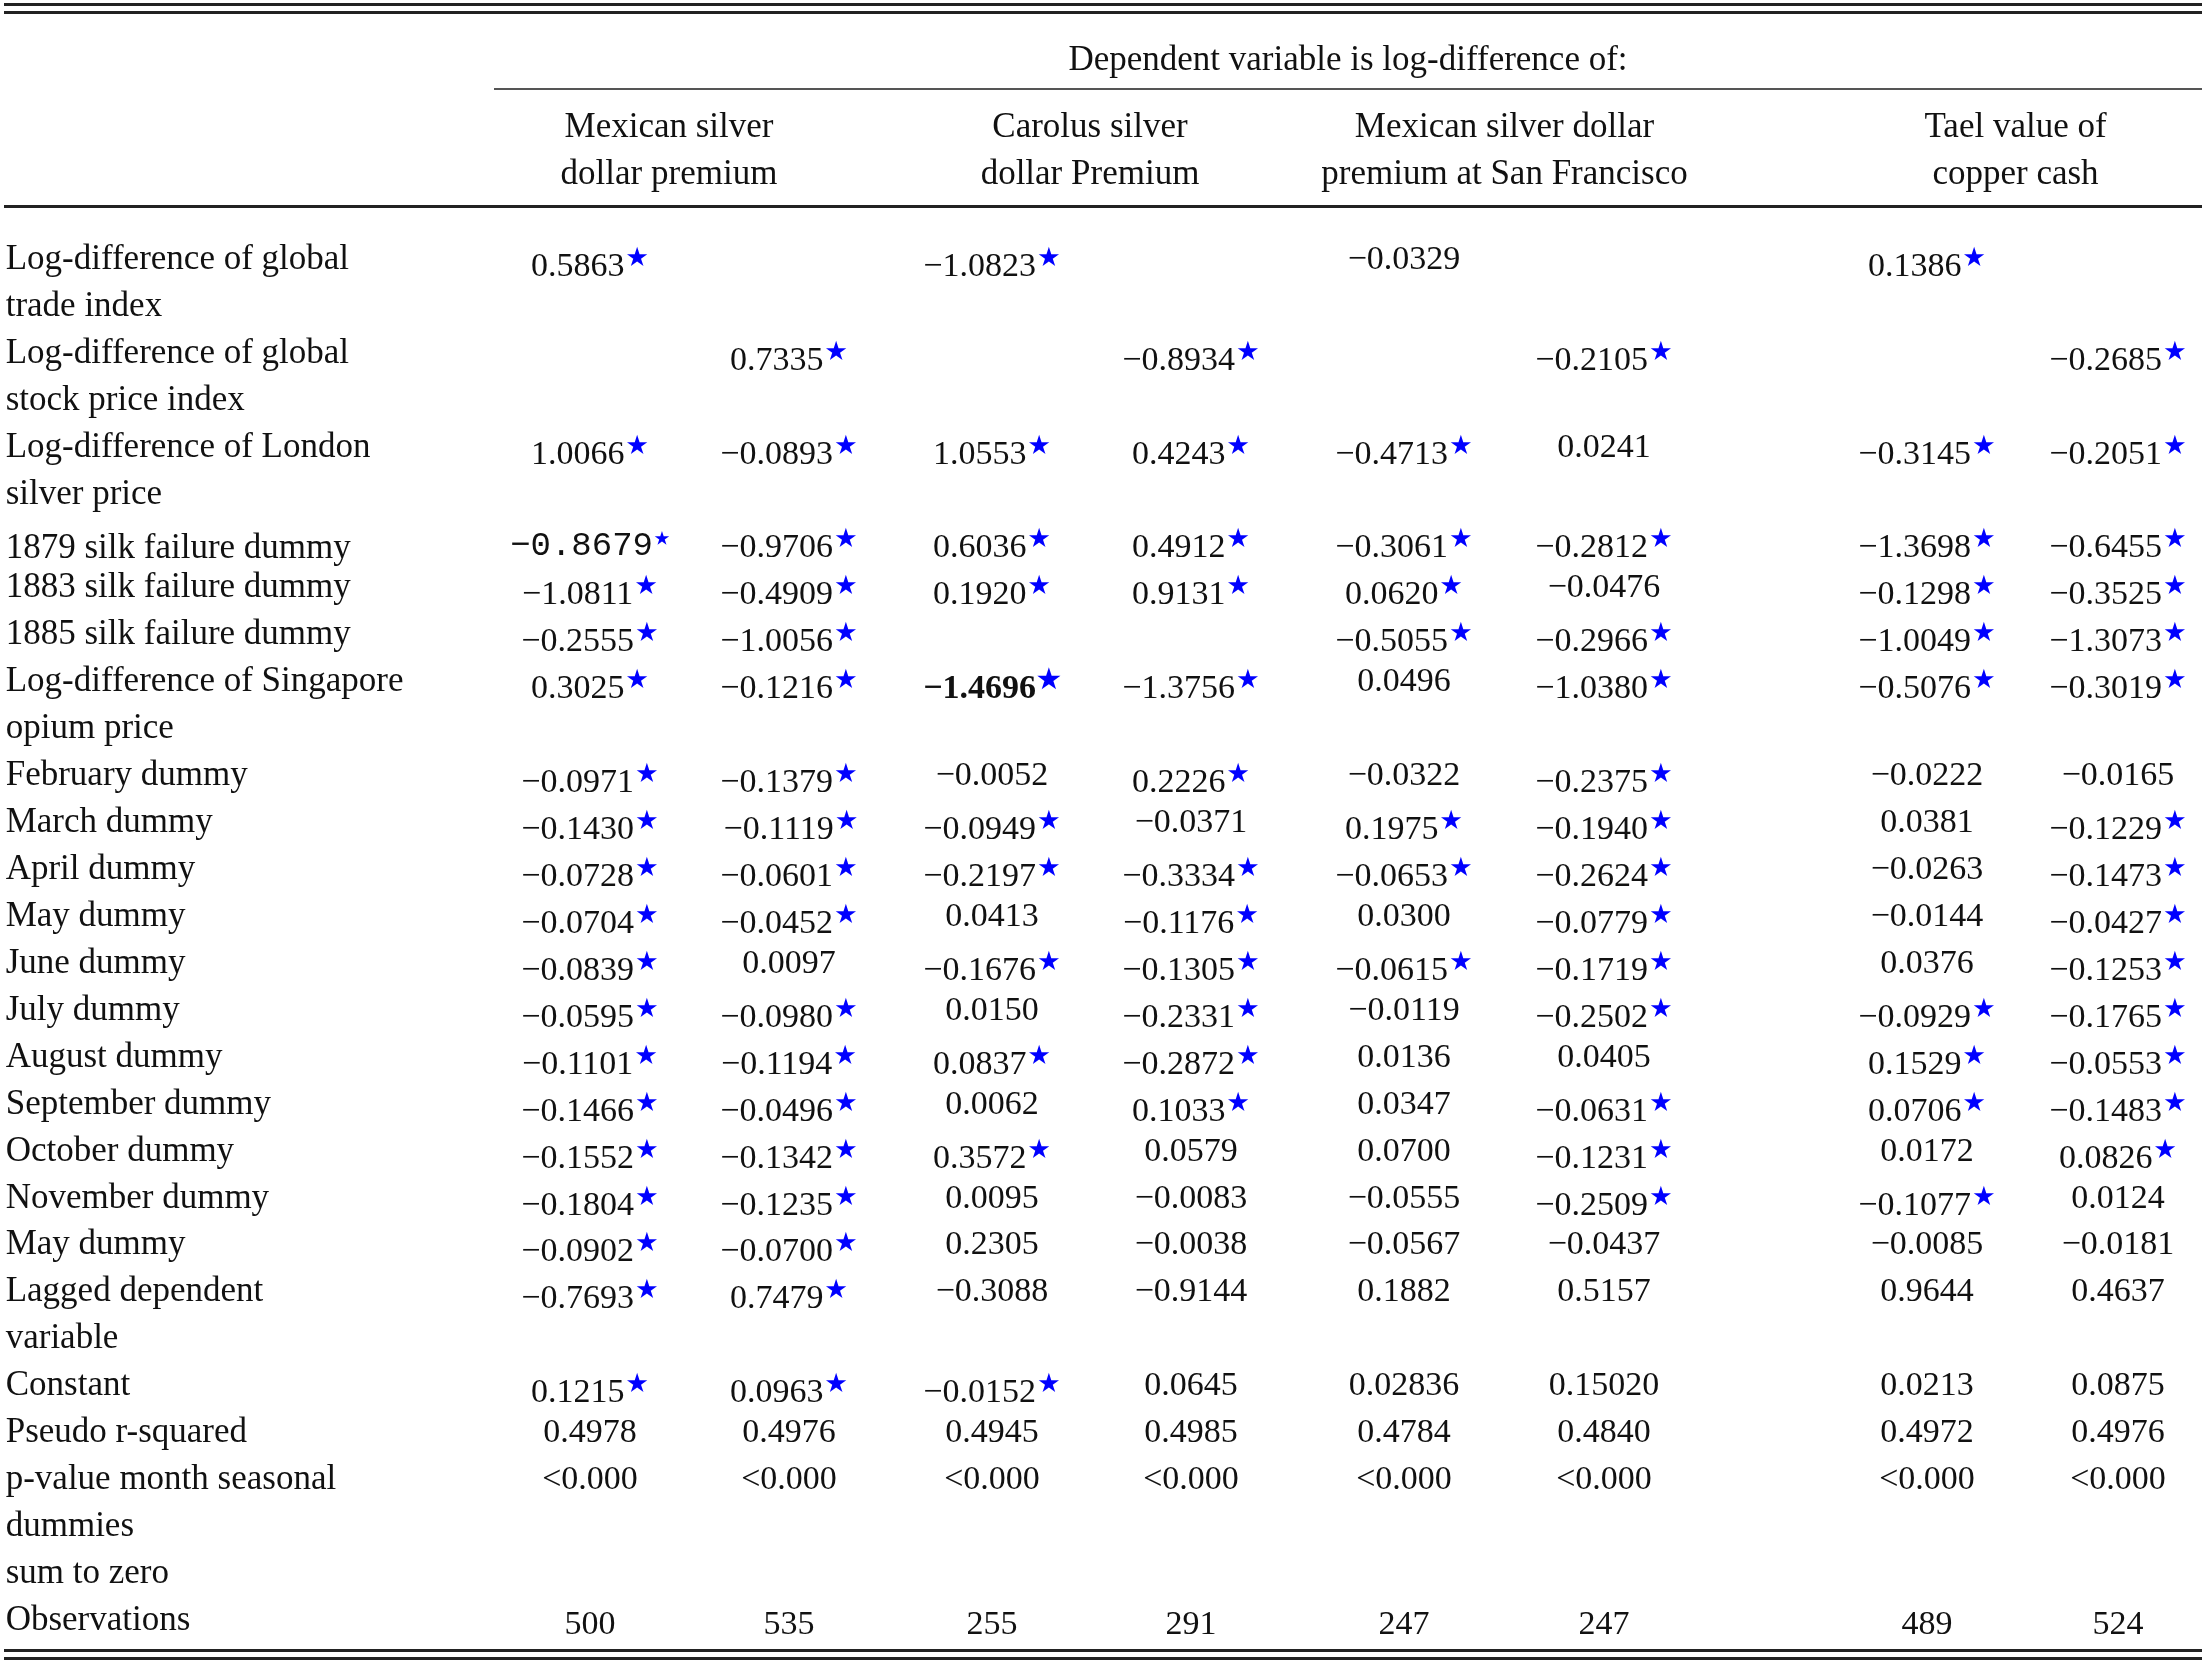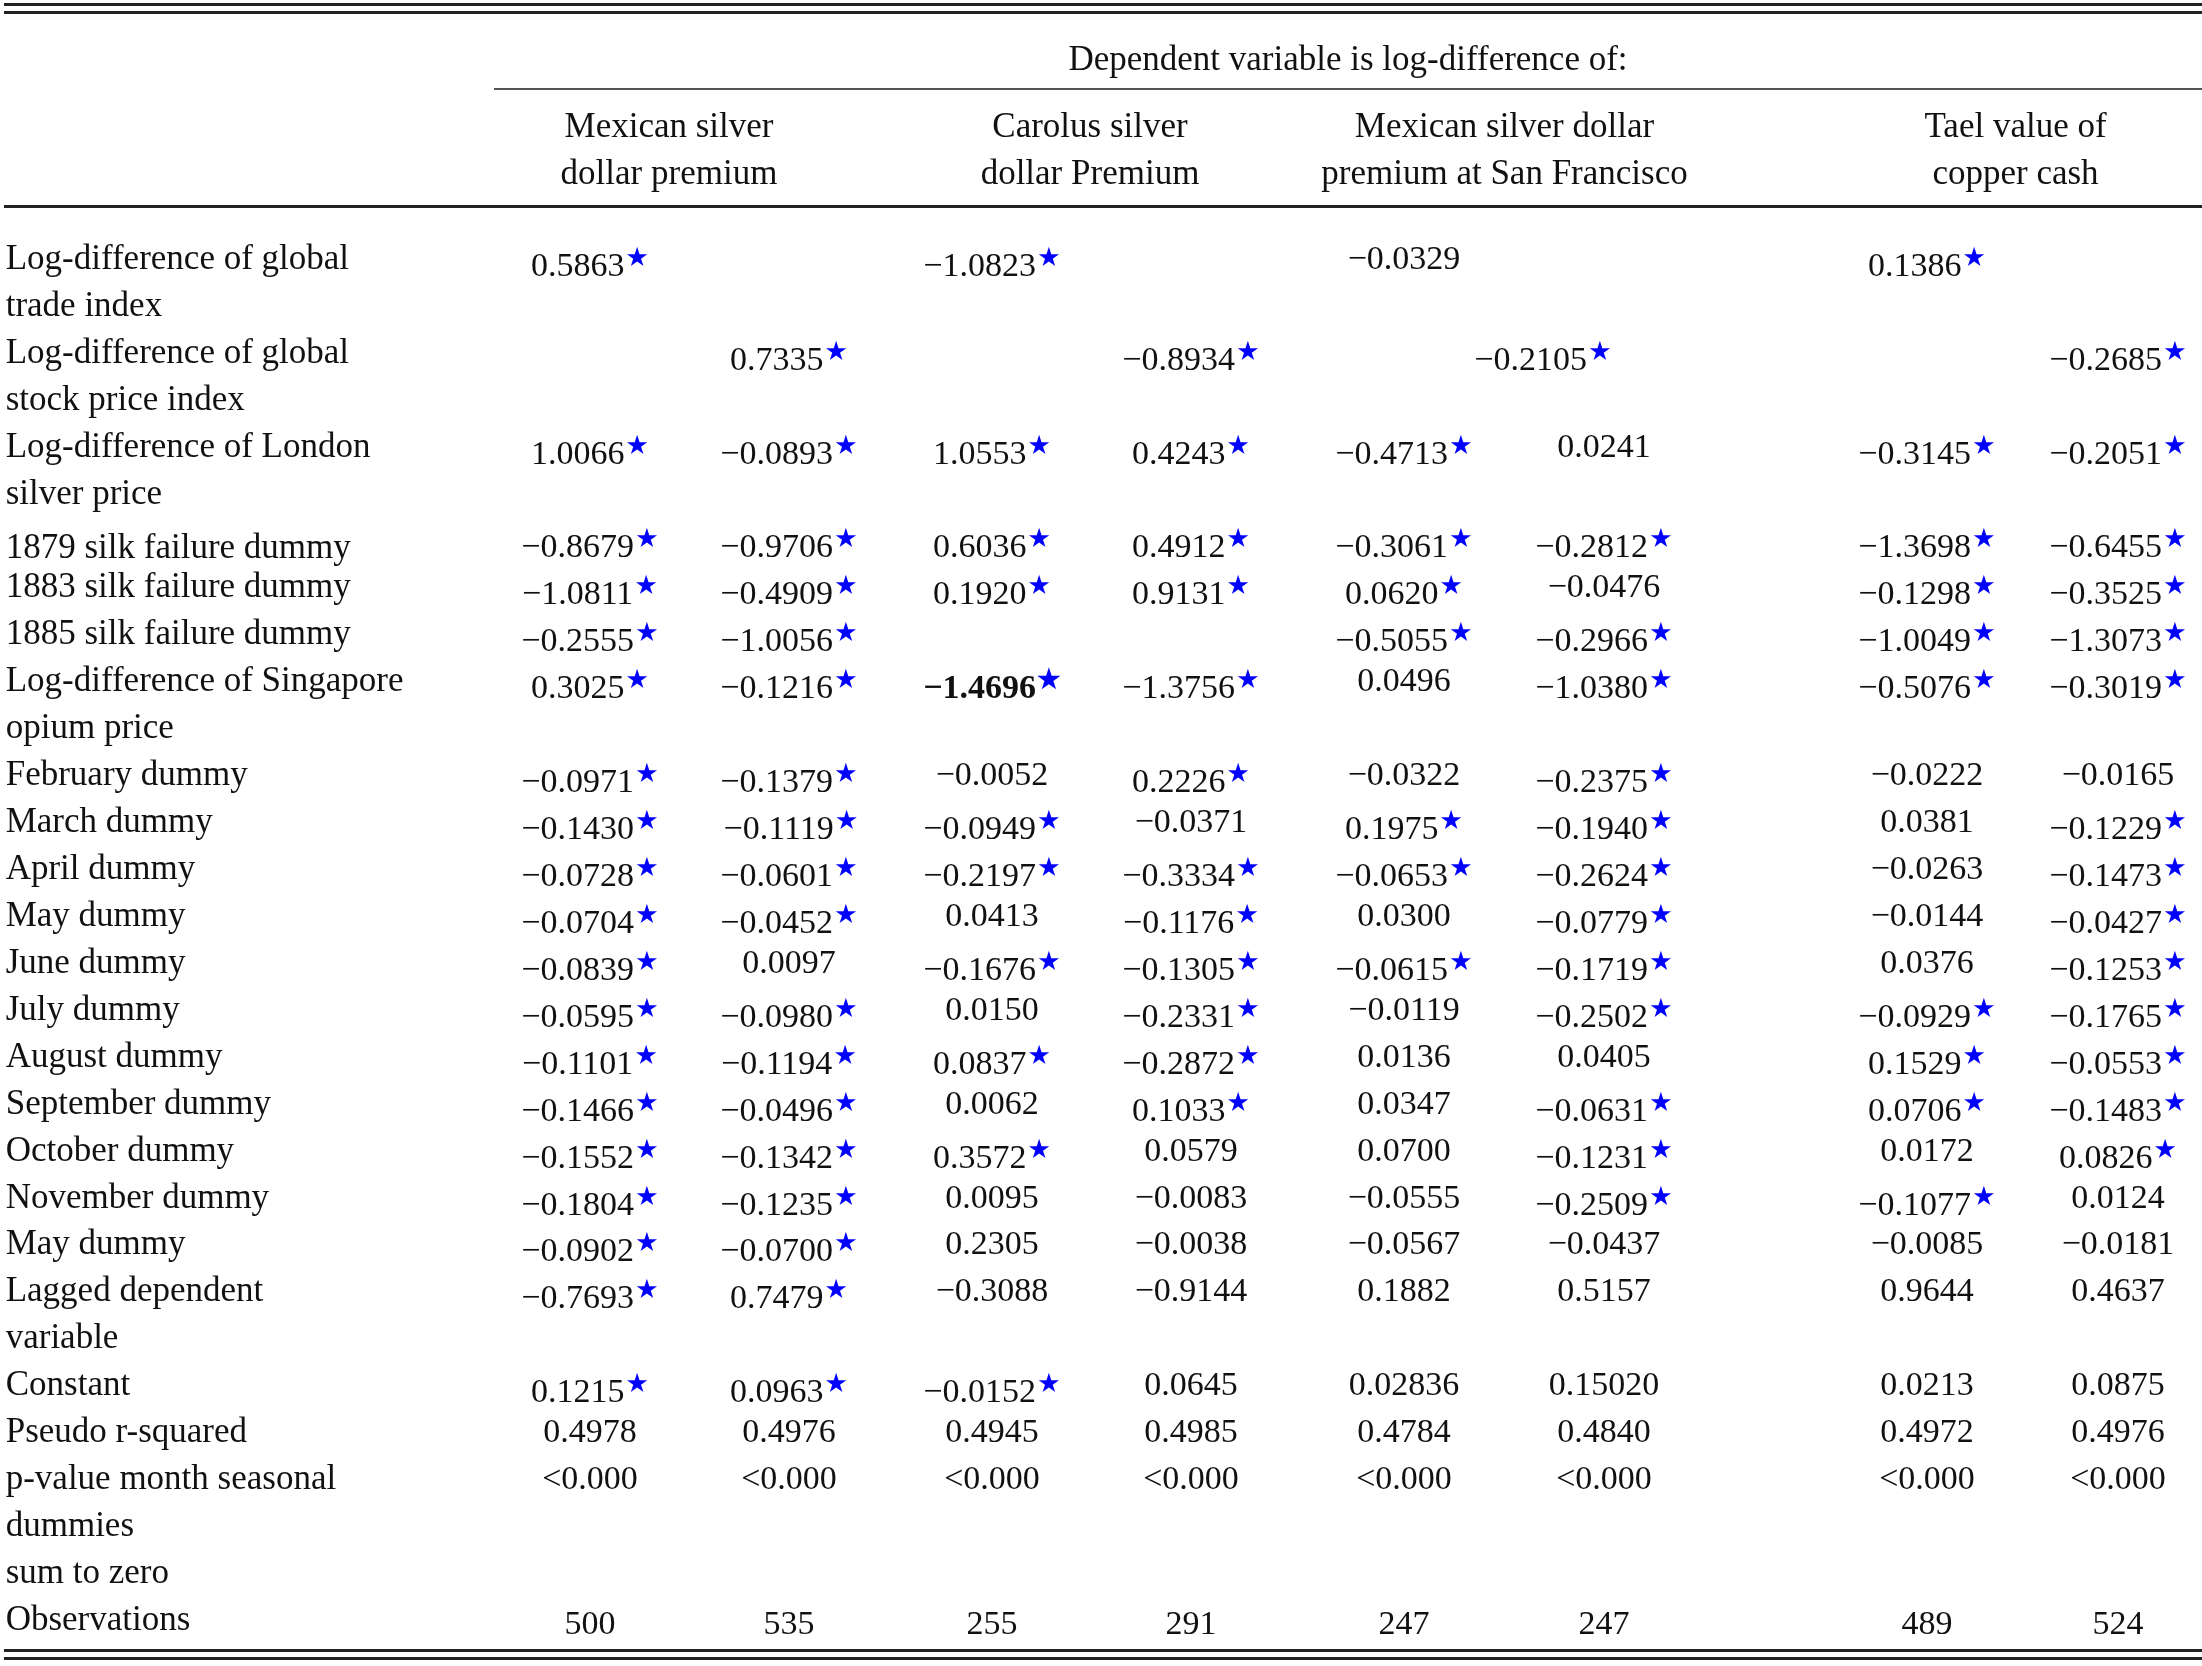--- a/index.html
+++ b/index.html
@@ -60,35 +60,35 @@
     <div class="cell" style="left: 1604px; top: 234px;"><span></span></div>
     <div class="cell" style="left: 1927px; top: 234px;"><span>0.1386</span><span class="star" style="color: rgb(0, 0, 255);">★</span></div>
     <div class="cell" style="left: 2118px; top: 234px;"><span></span></div>
     <div class="row-label" style="top: 328px;">Log-difference of global
 stock price index</div>
     <div class="cell" style="left: 590px; top: 328px;"><span></span></div>
     <div class="cell" style="left: 789px; top: 328px;"><span>0.7335</span><span class="star" style="color: rgb(0, 0, 255);">★</span></div>
     <div class="cell" style="left: 992px; top: 328px;"><span></span></div>
     <div class="cell" style="left: 1191px; top: 328px;"><span>−0.8934</span><span class="star" style="color: rgb(0, 0, 255);">★</span></div>
     <div class="cell" style="left: 1404px; top: 328px;"><span></span></div>
-    <div class="cell" style="left: 1543px; top: 328px; text-align: center;"><span>−0.2105</span><span class="star" style="color: rgb(0, 0, 255);">★</span></div>
+    <div class="cell" style="left: 1604px; top: 328px; text-align: center;"><span>−0.2105</span><span class="star" style="color: rgb(0, 0, 255);">★</span></div>
     <div class="cell" style="left: 1927px; top: 328px;"><span></span></div>
     <div class="cell" style="left: 2118px; top: 328px;"><span>−0.2685</span><span class="star" style="color: rgb(0, 0, 255);">★</span></div>
     <div class="row-label" style="top: 422px;">Log-difference of London
 silver price</div>
     <div class="cell" style="left: 590px; top: 422px;"><span>1.0066</span><span class="star" style="color: rgb(0, 0, 255);">★</span></div>
     <div class="cell" style="left: 789px; top: 422px;"><span>−0.0893</span><span class="star" style="color: rgb(0, 0, 255);">★</span></div>
     <div class="cell" style="left: 992px; top: 422px;"><span>1.0553</span><span class="star" style="color: rgb(0, 0, 255);">★</span></div>
     <div class="cell" style="left: 1191px; top: 422px;"><span>0.4243</span><span class="star" style="color: rgb(0, 0, 255);">★</span></div>
     <div class="cell" style="left: 1404px; top: 422px;"><span>−0.4713</span><span class="star" style="color: rgb(0, 0, 255);">★</span></div>
     <div class="cell" style="left: 1604px; top: 422px;"><span>0.0241</span></div>
     <div class="cell" style="left: 1927px; top: 422px;"><span>−0.3145</span><span class="star" style="color: rgb(0, 0, 255);">★</span></div>
     <div class="cell" style="left: 2118px; top: 422px;"><span>−0.2051</span><span class="star" style="color: rgb(0, 0, 255);">★</span></div>
     <div class="row-label" style="top: 515px; margin-top: 8px;">1879 silk failure dummy</div>
-    <div class="cell" style="left: 590px; top: 515px;"><span>−0.8679</span><span class="star" style="color: rgb(0, 0, 255);">★</span></div>
+    <div class="cell" style="left: 590px; top: 515px; font-family: Liberation Mono, monospace;"><span>−0.8679</span><span class="star" style="color: rgb(0, 0, 255);">★</span></div>
     <div class="cell" style="left: 789px; top: 515px;"><span>−0.9706</span><span class="star" style="color: rgb(0, 0, 255);">★</span></div>
     <div class="cell" style="left: 992px; top: 515px;"><span>0.6036</span><span class="star" style="color: rgb(0, 0, 255);">★</span></div>
     <div class="cell" style="left: 1191px; top: 515px;"><span>0.4912</span><span class="star" style="color: rgb(0, 0, 255);">★</span></div>
     <div class="cell" style="left: 1404px; top: 515px;"><span>−0.3061</span><span class="star" style="color: rgb(0, 0, 255);">★</span></div>
     <div class="cell" style="left: 1604px; top: 515px;"><span>−0.2812</span><span class="star" style="color: rgb(0, 0, 255);">★</span></div>
     <div class="cell" style="left: 1927px; top: 515px;"><span>−1.3698</span><span class="star" style="color: rgb(0, 0, 255);">★</span></div>
     <div class="cell" style="left: 2118px; top: 515px;"><span>−0.6455</span><span class="star" style="color: rgb(0, 0, 255);">★</span></div>
     <div class="row-label" style="top: 562px;">1883 silk failure dummy</div>
     <div class="cell" style="left: 590px; top: 562px;"><span>−1.0811</span><span class="star" style="color: rgb(0, 0, 255);">★</span></div>
     <div class="cell" style="left: 789px; top: 562px;"><span>−0.4909</span><span class="star" style="color: rgb(0, 0, 255);">★</span></div>

